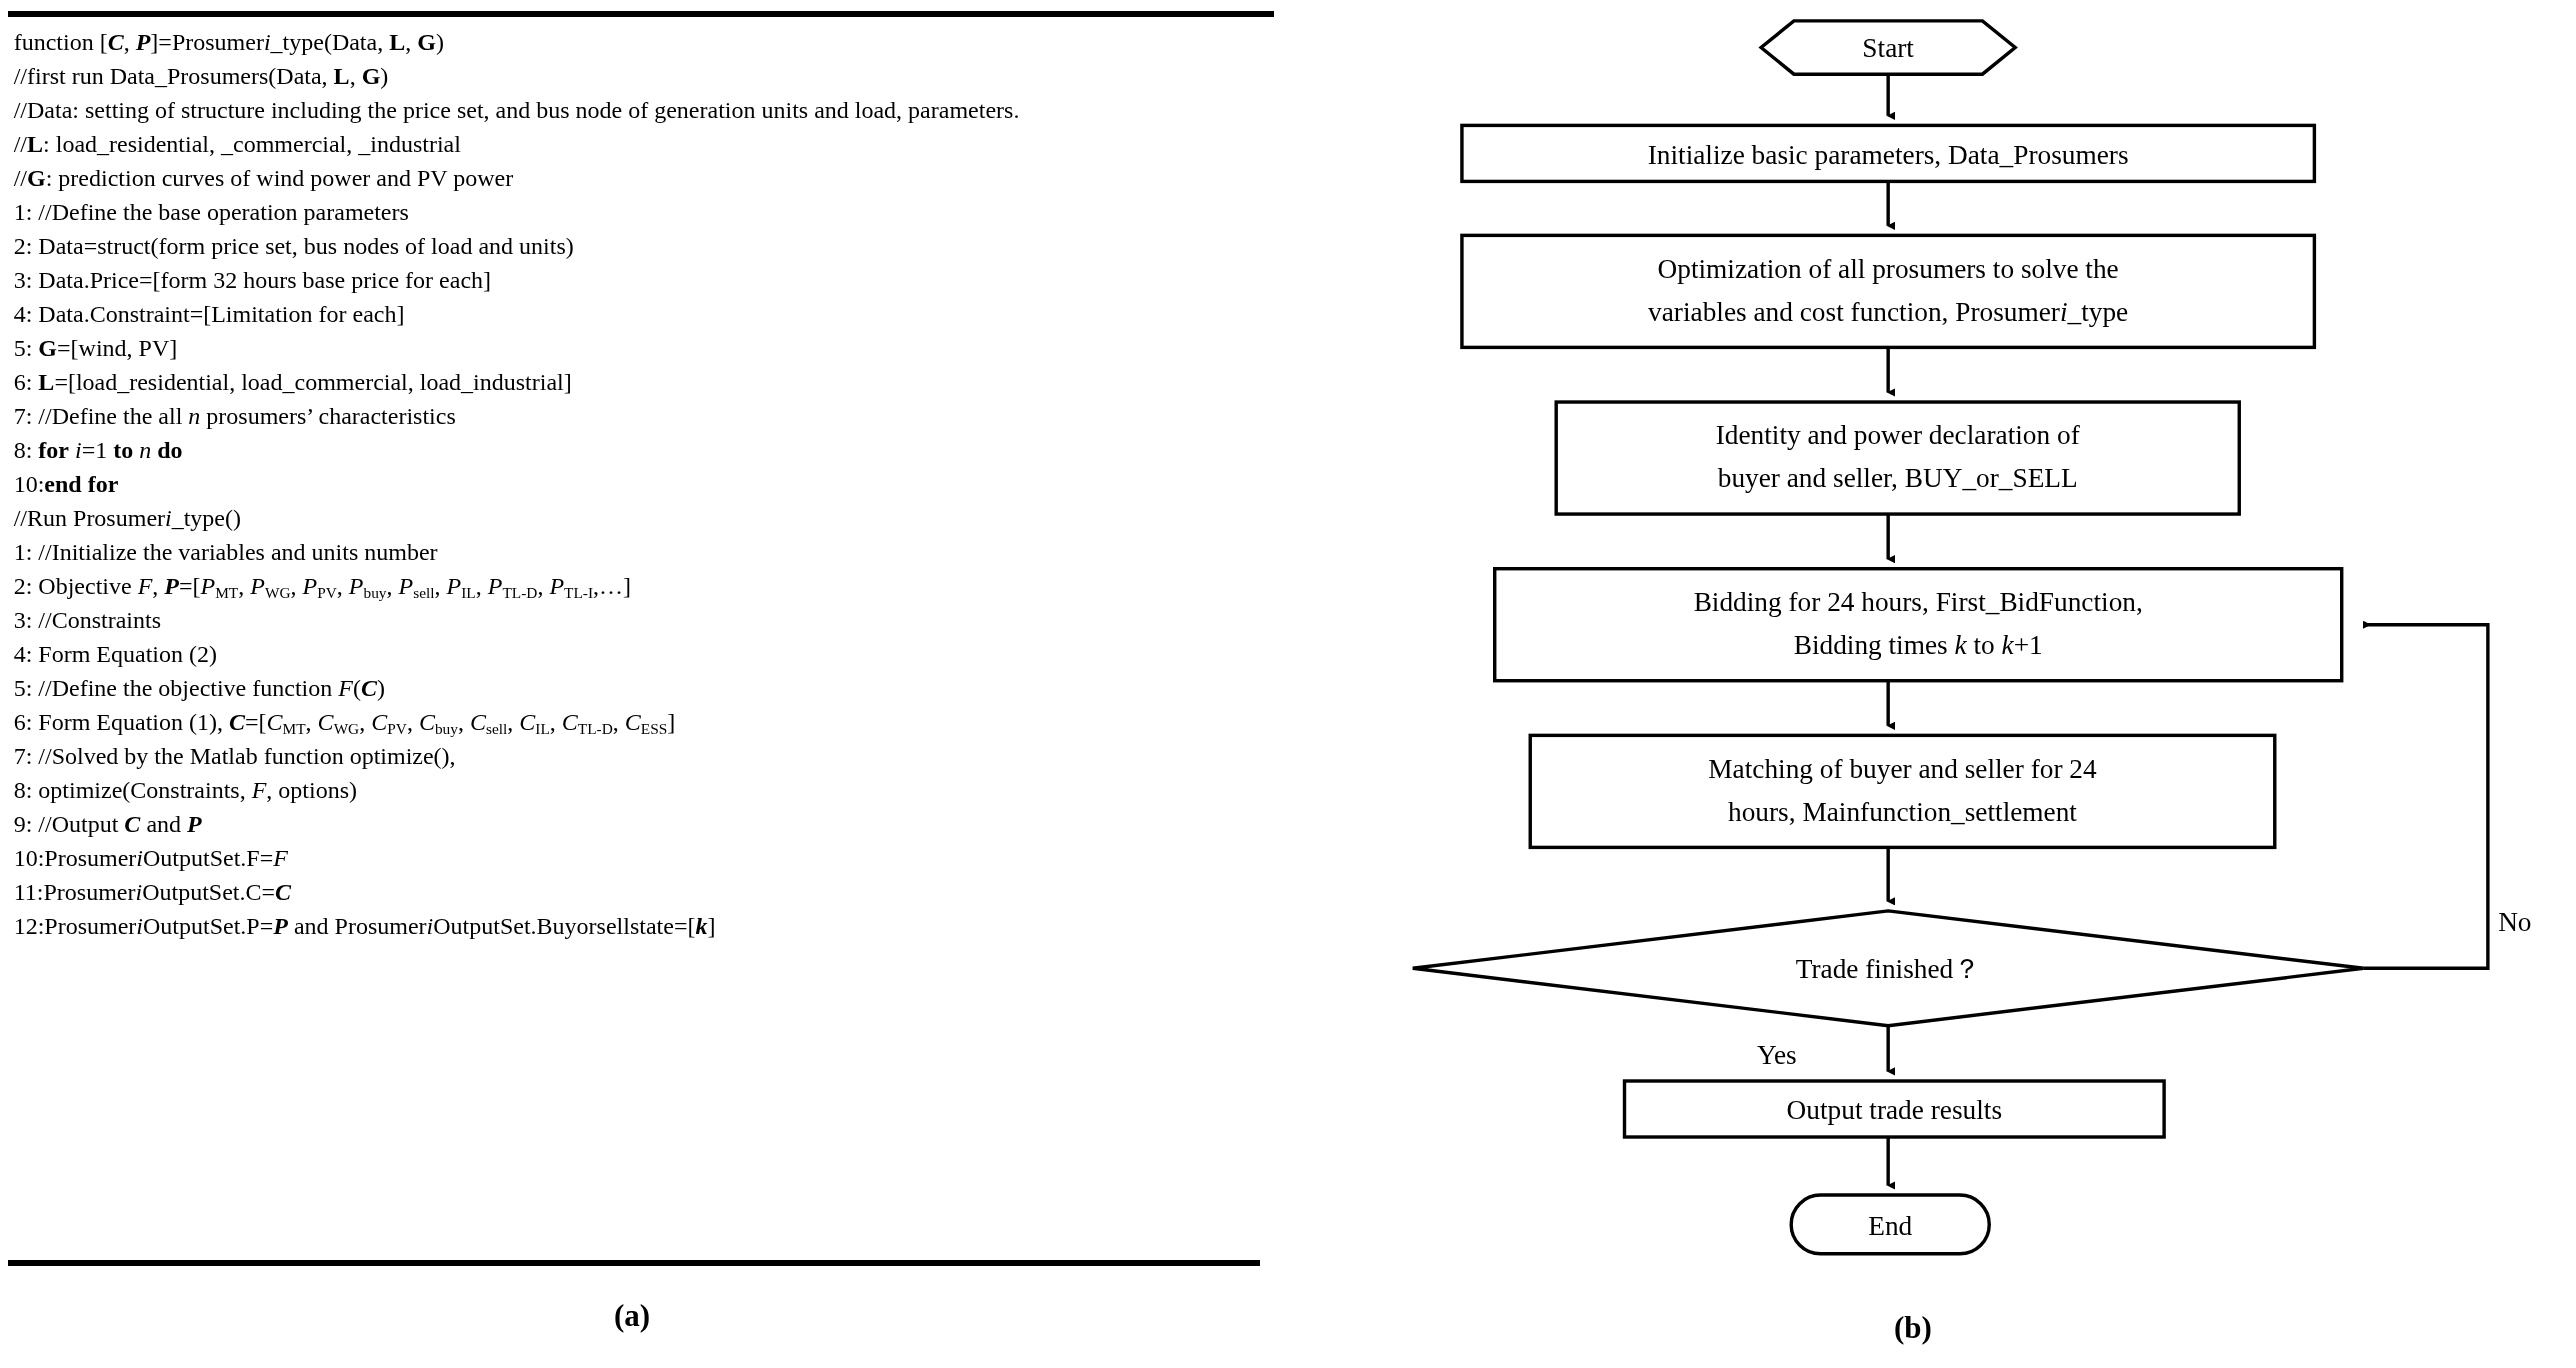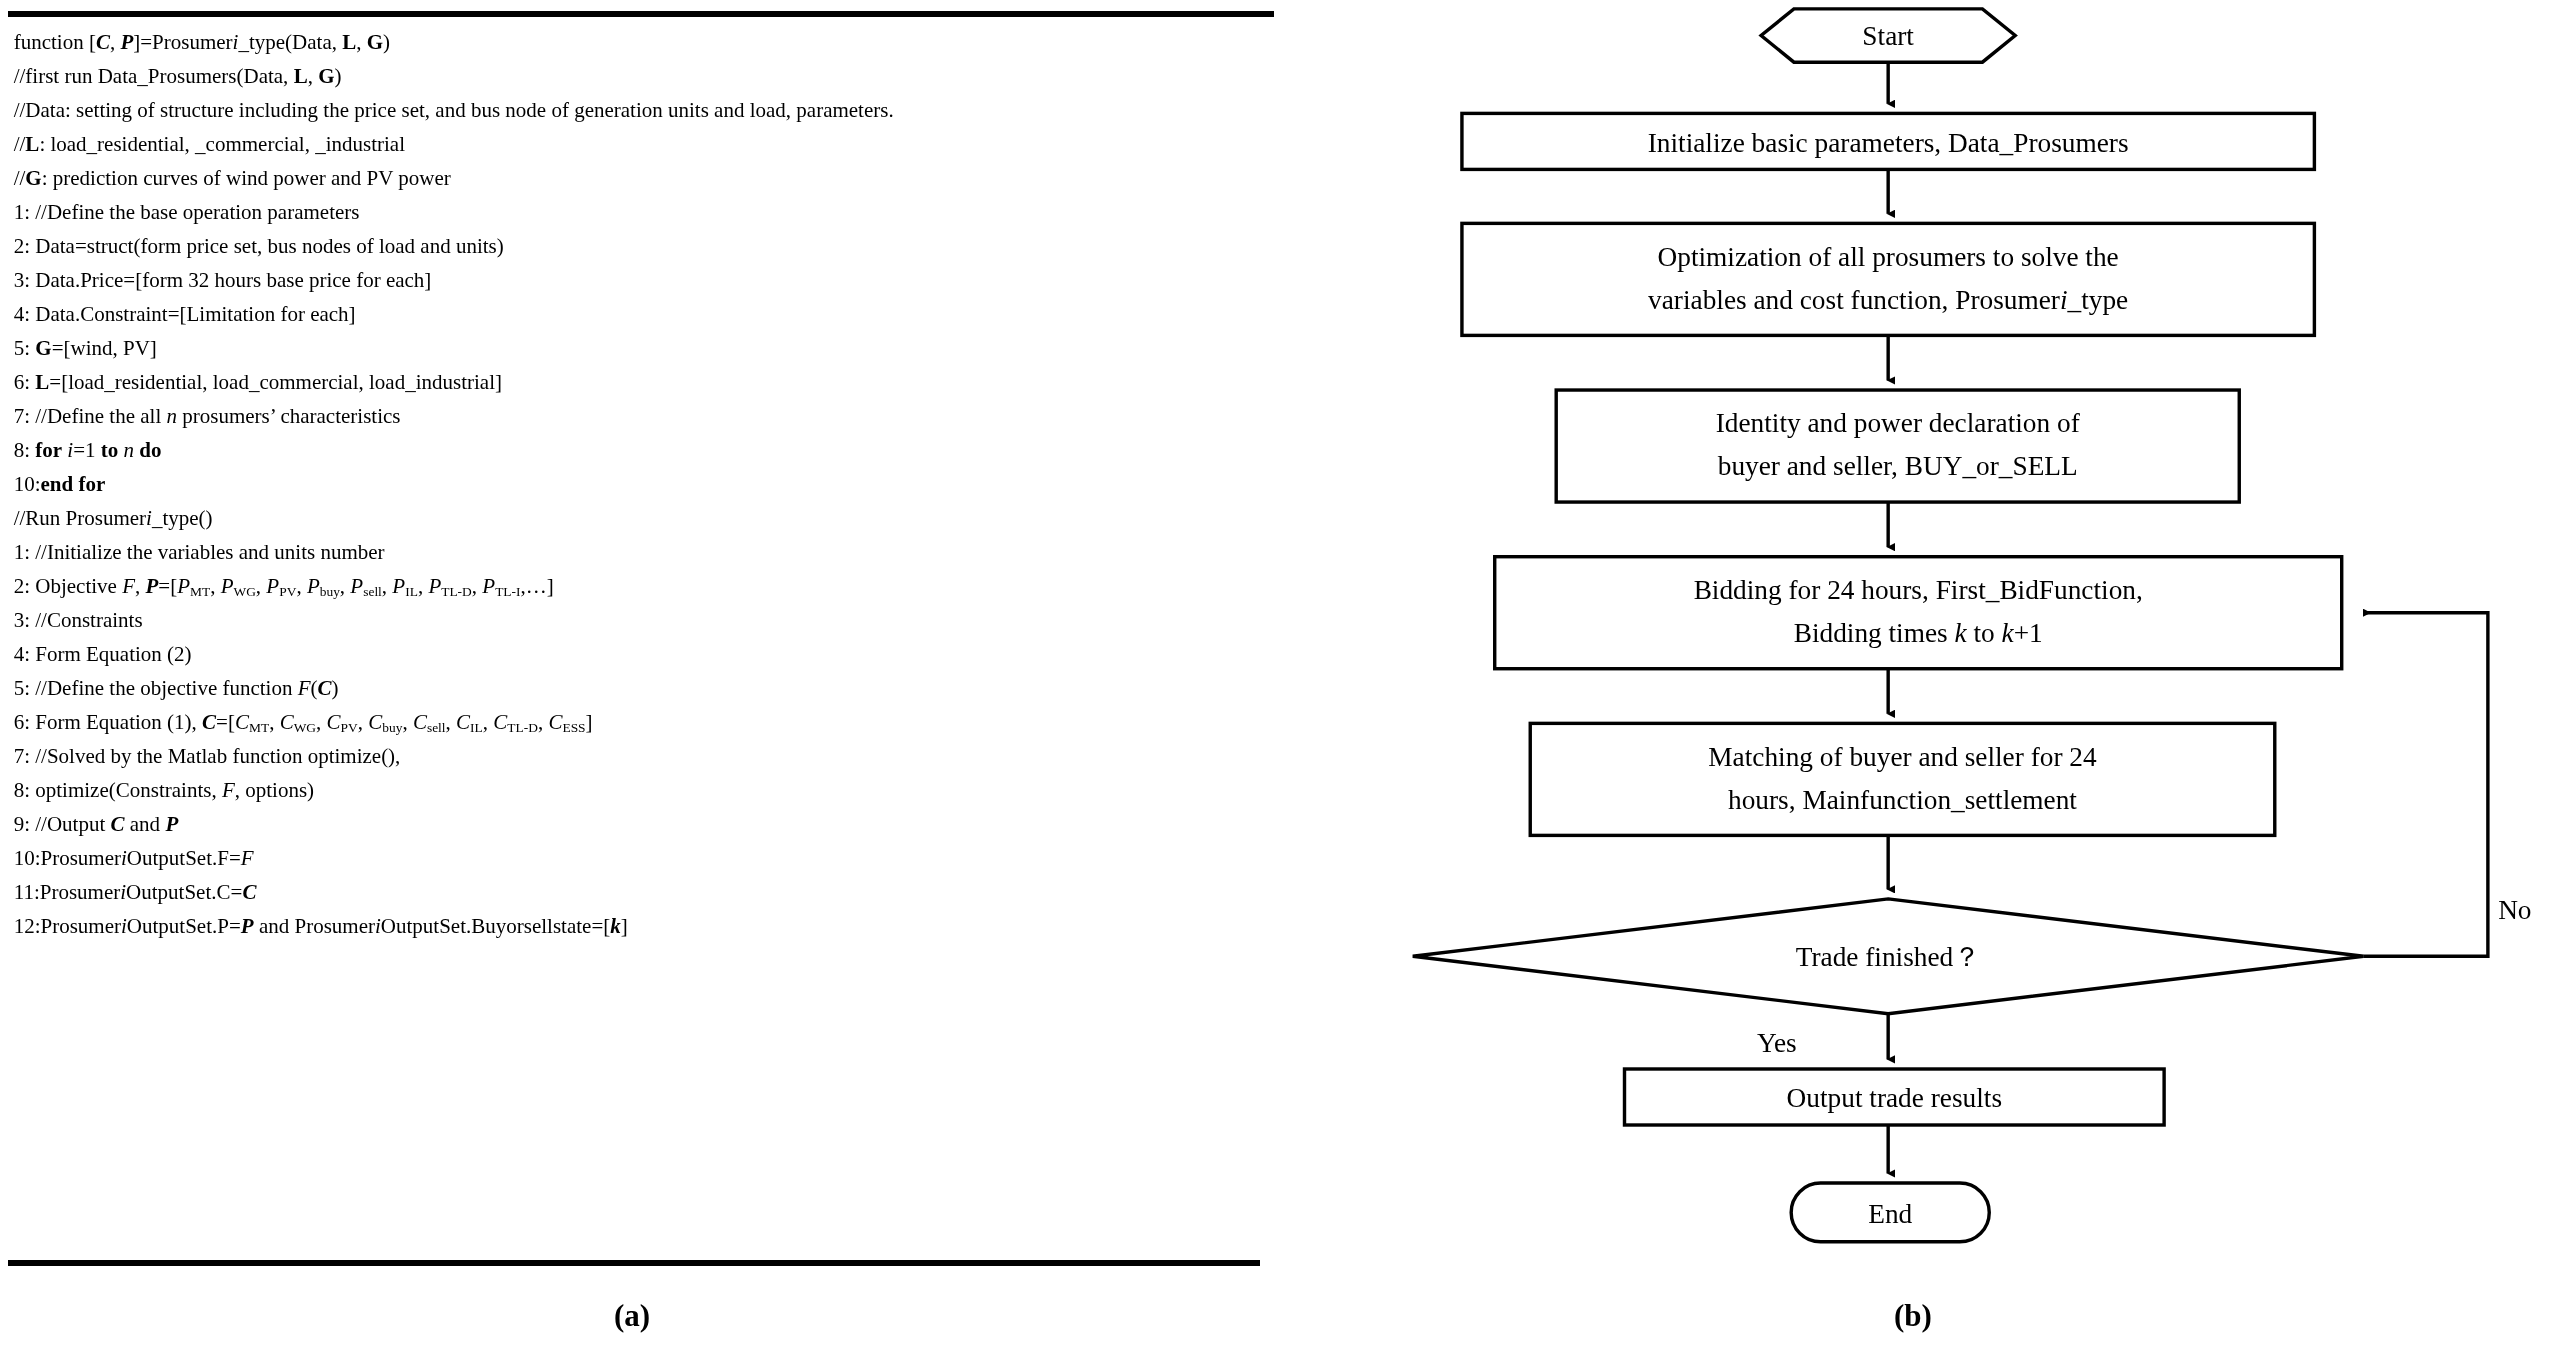--- a/index.html
+++ b/index.html
@@ -16,40 +16,40 @@
   .rule{
     position:absolute;left:8.2px;background:#000;
   }
   #rule-top{top:11px;width:1266px;height:6.1px;}
   #rule-bottom{top:1260px;width:1252px;height:6.1px;}
 
   #code-block{
     position:absolute;left:13.7px;top:24.6px;width:1264px;
   }
   .code-line{
-    font-size:21px;
+    font-size:24px;
     line-height:34px;
     white-space:nowrap;
     letter-spacing:0px;
   }
   .code-line.wrap{white-space:normal;}
   .b{font-weight:bold;}
   .i{font-style:italic;}
   .bi{font-weight:bold;font-style:italic;}
   sub{font-size:0.64em;vertical-align:-0.25em;line-height:0;}
   .sp{display:inline-block;width:15px;}
 
   #caption-a{
     position:absolute;left:0;top:1298px;width:1264px;
     text-align:center;font-size:31px;font-weight:bold;
   }
 
   
   #panel-b{
-    position:absolute;left:1298px;top:0;width:1278px;height:1292px;
+    position:absolute;left:1298px;top:12px;width:1278px;height:1292px;
   }
   #flow-svg{position:absolute;left:0;top:0;}
   .fc-node-text{
     font-family:"Liberation Serif","DejaVu Serif",serif;
     font-size:40px;
     text-anchor:middle;
     fill:#000;
   }
   .fc-edge-label{
     font-family:"Liberation Serif","DejaVu Serif",serif;

